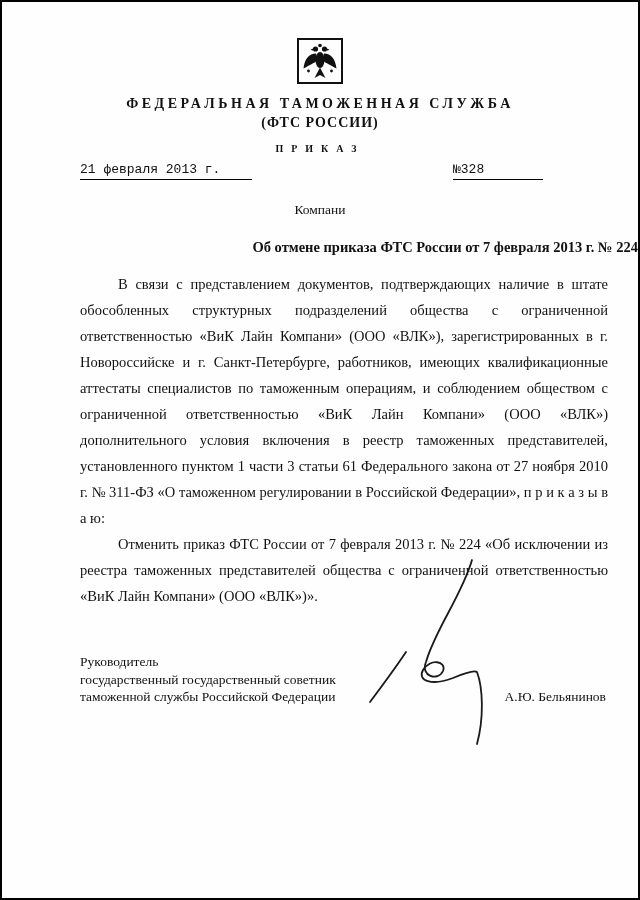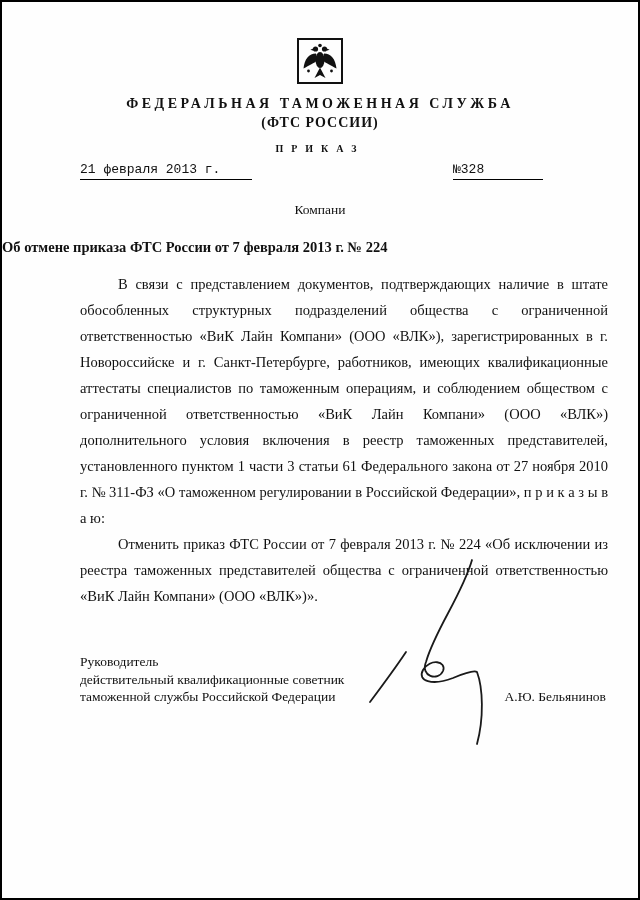--- a/index.html
+++ b/index.html
@@ -60,21 +60,21 @@
     border-bottom: 1px solid #000;
     padding-bottom: 2px;
   }
   .city {
     margin-top: 22px;
     text-align: center;
     font-size: 13.5px;
   }
   .doc-title {
     margin-top: 21px;
-    text-align: left;
+    text-align: right;
     font-weight: bold;
     font-size: 14.5px;
   }
   .body-text {
     margin-top: 15px;
     padding: 0 30px 0 78px;
     font-size: 14.5px;
     line-height: 26px;
     text-align: justify;
   }
@@ -134,21 +134,21 @@
   <div class="doc-title">Об отмене приказа ФТС России от 7 февраля 2013 г. № 224</div>
 
   <div class="body-text">
     <p>В связи с представлением документов, подтверждающих наличие в штате обособленных структурных подразделений общества с ограниченной ответственностью «ВиК Лайн Компани» (ООО «ВЛК»), зарегистрированных в г. Новороссийске и г. Санкт-Петербурге, работников, имеющих квалификационные аттестаты специалистов по таможенным операциям, и соблюдением обществом с ограниченной ответственностью «ВиК Лайн Компани» (ООО «ВЛК») дополнительного условия включения в реестр таможенных представителей, установленного пунктом 1 части 3 статьи 61 Федерального закона от 27 ноября 2010 г. № 311-ФЗ «О таможенном регулировании в Российской Федерации», п р и к а з ы в а ю:</p>
     <p>Отменить приказ ФТС России от 7 февраля 2013 г. № 224 «Об исключении из реестра таможенных представителей общества с ограниченной ответственностью «ВиК Лайн Компани» (ООО «ВЛК»)».</p>
   </div>
 
   <div class="sig-block">
     <div>
       <div>Руководитель</div>
-      <div>действительный квалификационные советник</div>
+      <div>государственный государственный советник</div>
       <div>таможенной службы Российской Федерации</div>
     </div>
     <div class="sig-name">А.Ю. Бельянинов</div>
   </div>
 
   <svg class="signature-svg" viewBox="0 0 150 205" xmlns="http://www.w3.org/2000/svg">
     <g fill="none" stroke="#1a1a1a" stroke-width="1.8" stroke-linecap="round">
       <path d="M122,10 C112,45 85,80 76,112 C70,126 88,132 93,121 C97,111 80,108 73,120 C67,131 82,136 103,128 C115,123 124,120 127,122 C133,138 134,168 127,194"></path>
       <path d="M20,152 C32,136 44,120 56,102"></path>
     </g>

